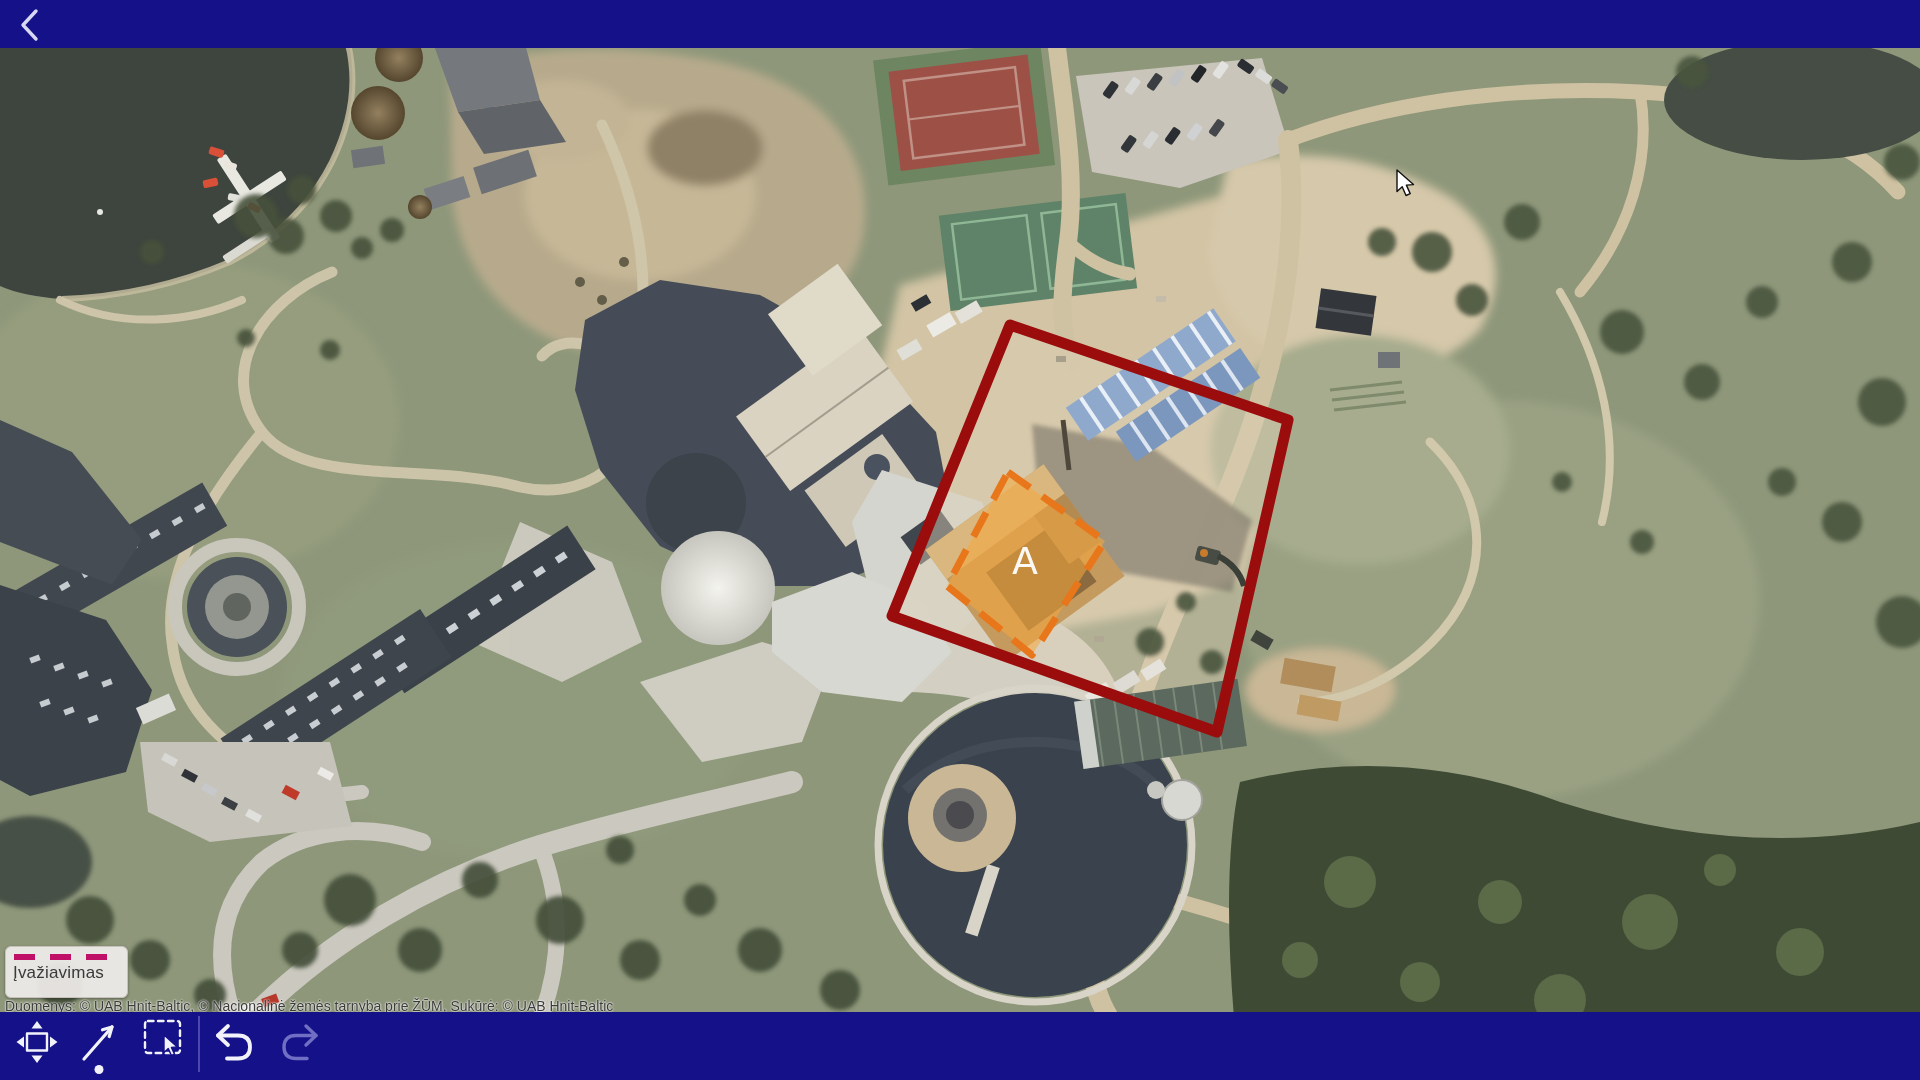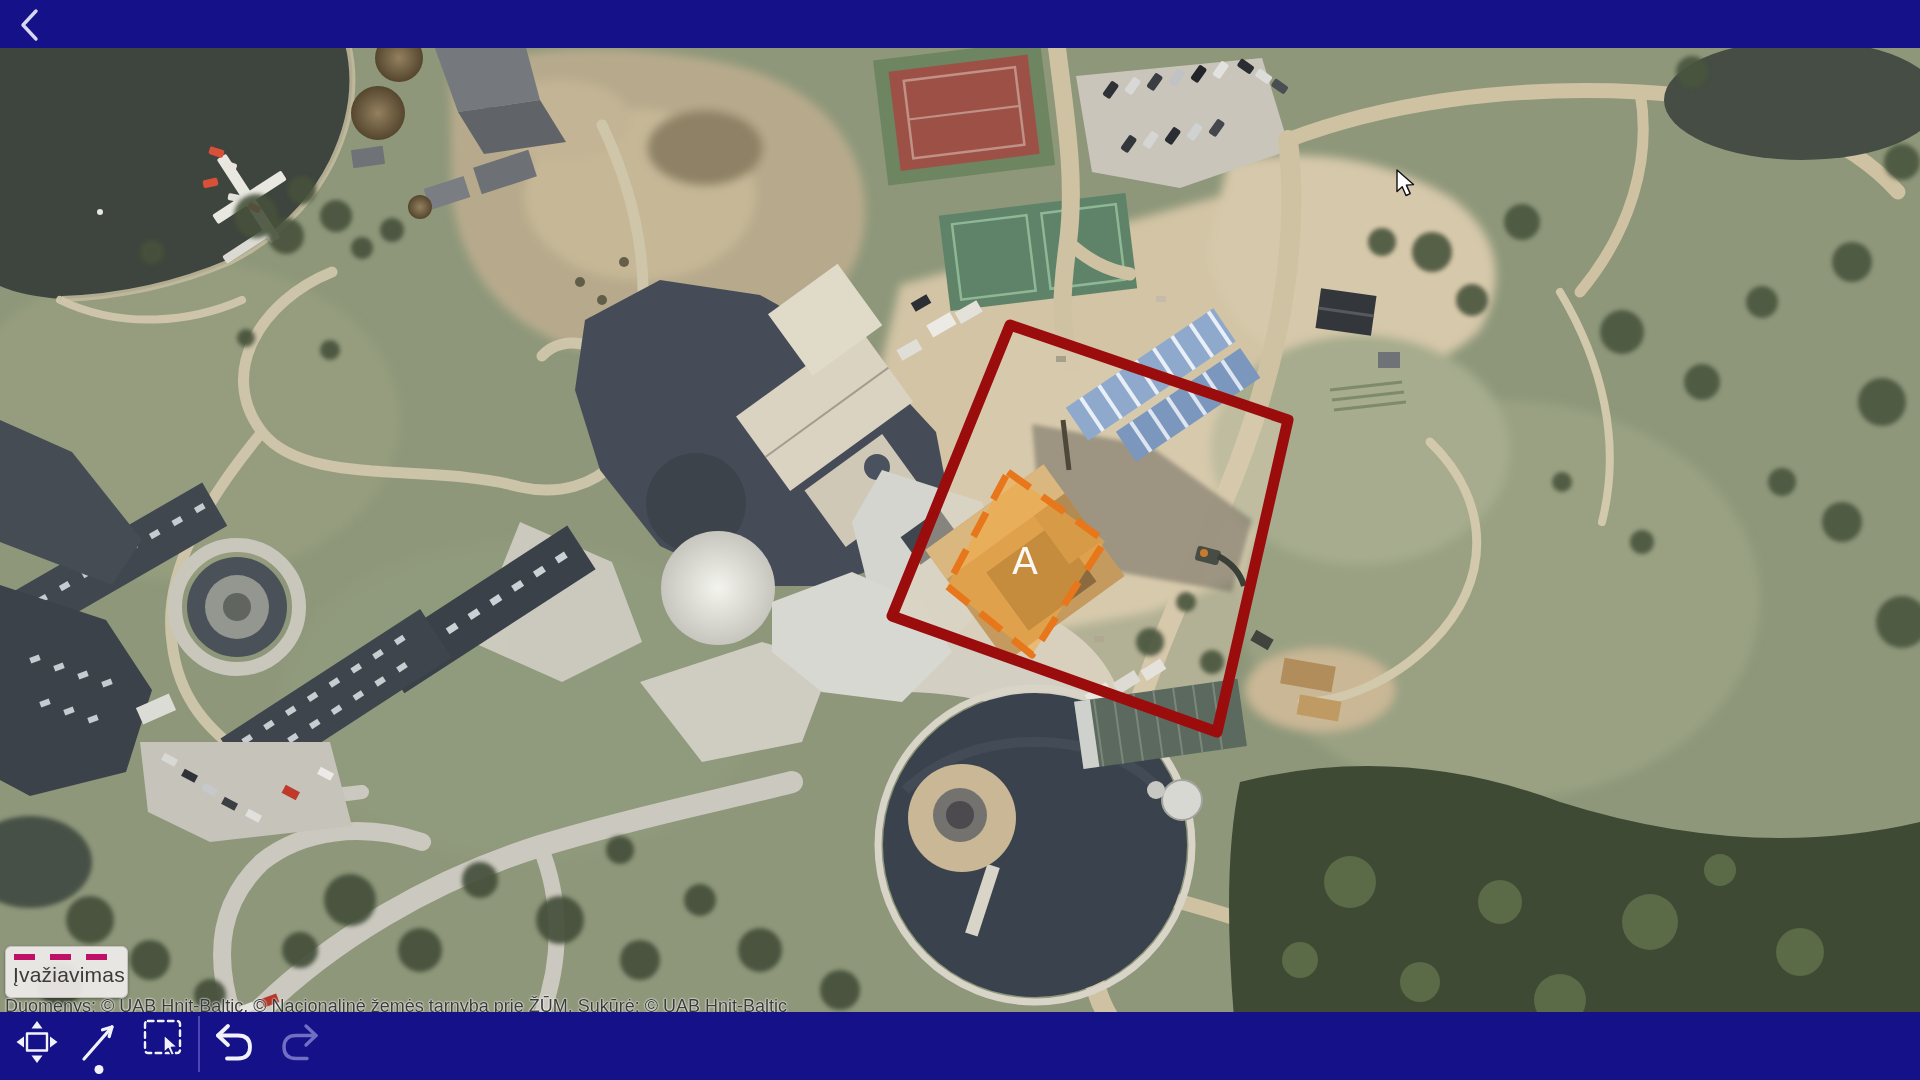--- a/index.html
+++ b/index.html
@@ -13,22 +13,22 @@
   .tool-btn{position:absolute;top:4px;width:48px;height:60px;background:none;border:none;padding:0;cursor:pointer;}
   .tb-pan{left:13px;} .tb-line{left:74px;} .tb-select{left:137px;}
   .tb-undo{left:212px;} .tb-redo{left:274px;}
   .tb-divider{position:absolute;left:198px;top:4px;width:2px;height:56px;background:var(--c-divider);}
   
   .callout{position:absolute;left:5px;top:946px;width:123px;height:52px;z-index:5;
            background:rgba(240,237,234,.92);border:1px solid #c7c2be;border-radius:6px;
            box-shadow:0 1px 3px rgba(0,0,0,.35);box-sizing:border-box;}
   .callout .swatch{height:6px;margin:7px 10px 3px 8px;
            background:repeating-linear-gradient(90deg,var(--c-dash) 0 21px,transparent 21px 36px);}
-  .callout .txt{font-size:21px;color:#3a3a3a;padding-left:7px;letter-spacing:.2px;}
-  .attribution{position:absolute;left:5px;top:999px;z-index:5;font-size:18px;line-height:14px;
+  .callout .txt{font-size:17px;color:#3a3a3a;padding-left:7px;letter-spacing:.2px;}
+  .attribution{position:absolute;left:5px;top:999px;z-index:5;font-size:14px;line-height:14px;
            color:#3b3b3b;white-space:nowrap;text-shadow:0 0 2px #fff,0 0 2px #fff;}
   .cursor{position:absolute;left:1396px;top:169px;z-index:20;}
   .icon-stroke{stroke:var(--c-icon);fill:none;stroke-linecap:round;stroke-linejoin:round;}
   .icon-fill{fill:var(--c-icon);}
   .disabled .icon-stroke{stroke:var(--c-icon2);}
 </style>
 </head>
 <body>
 
 <div class="screen">

